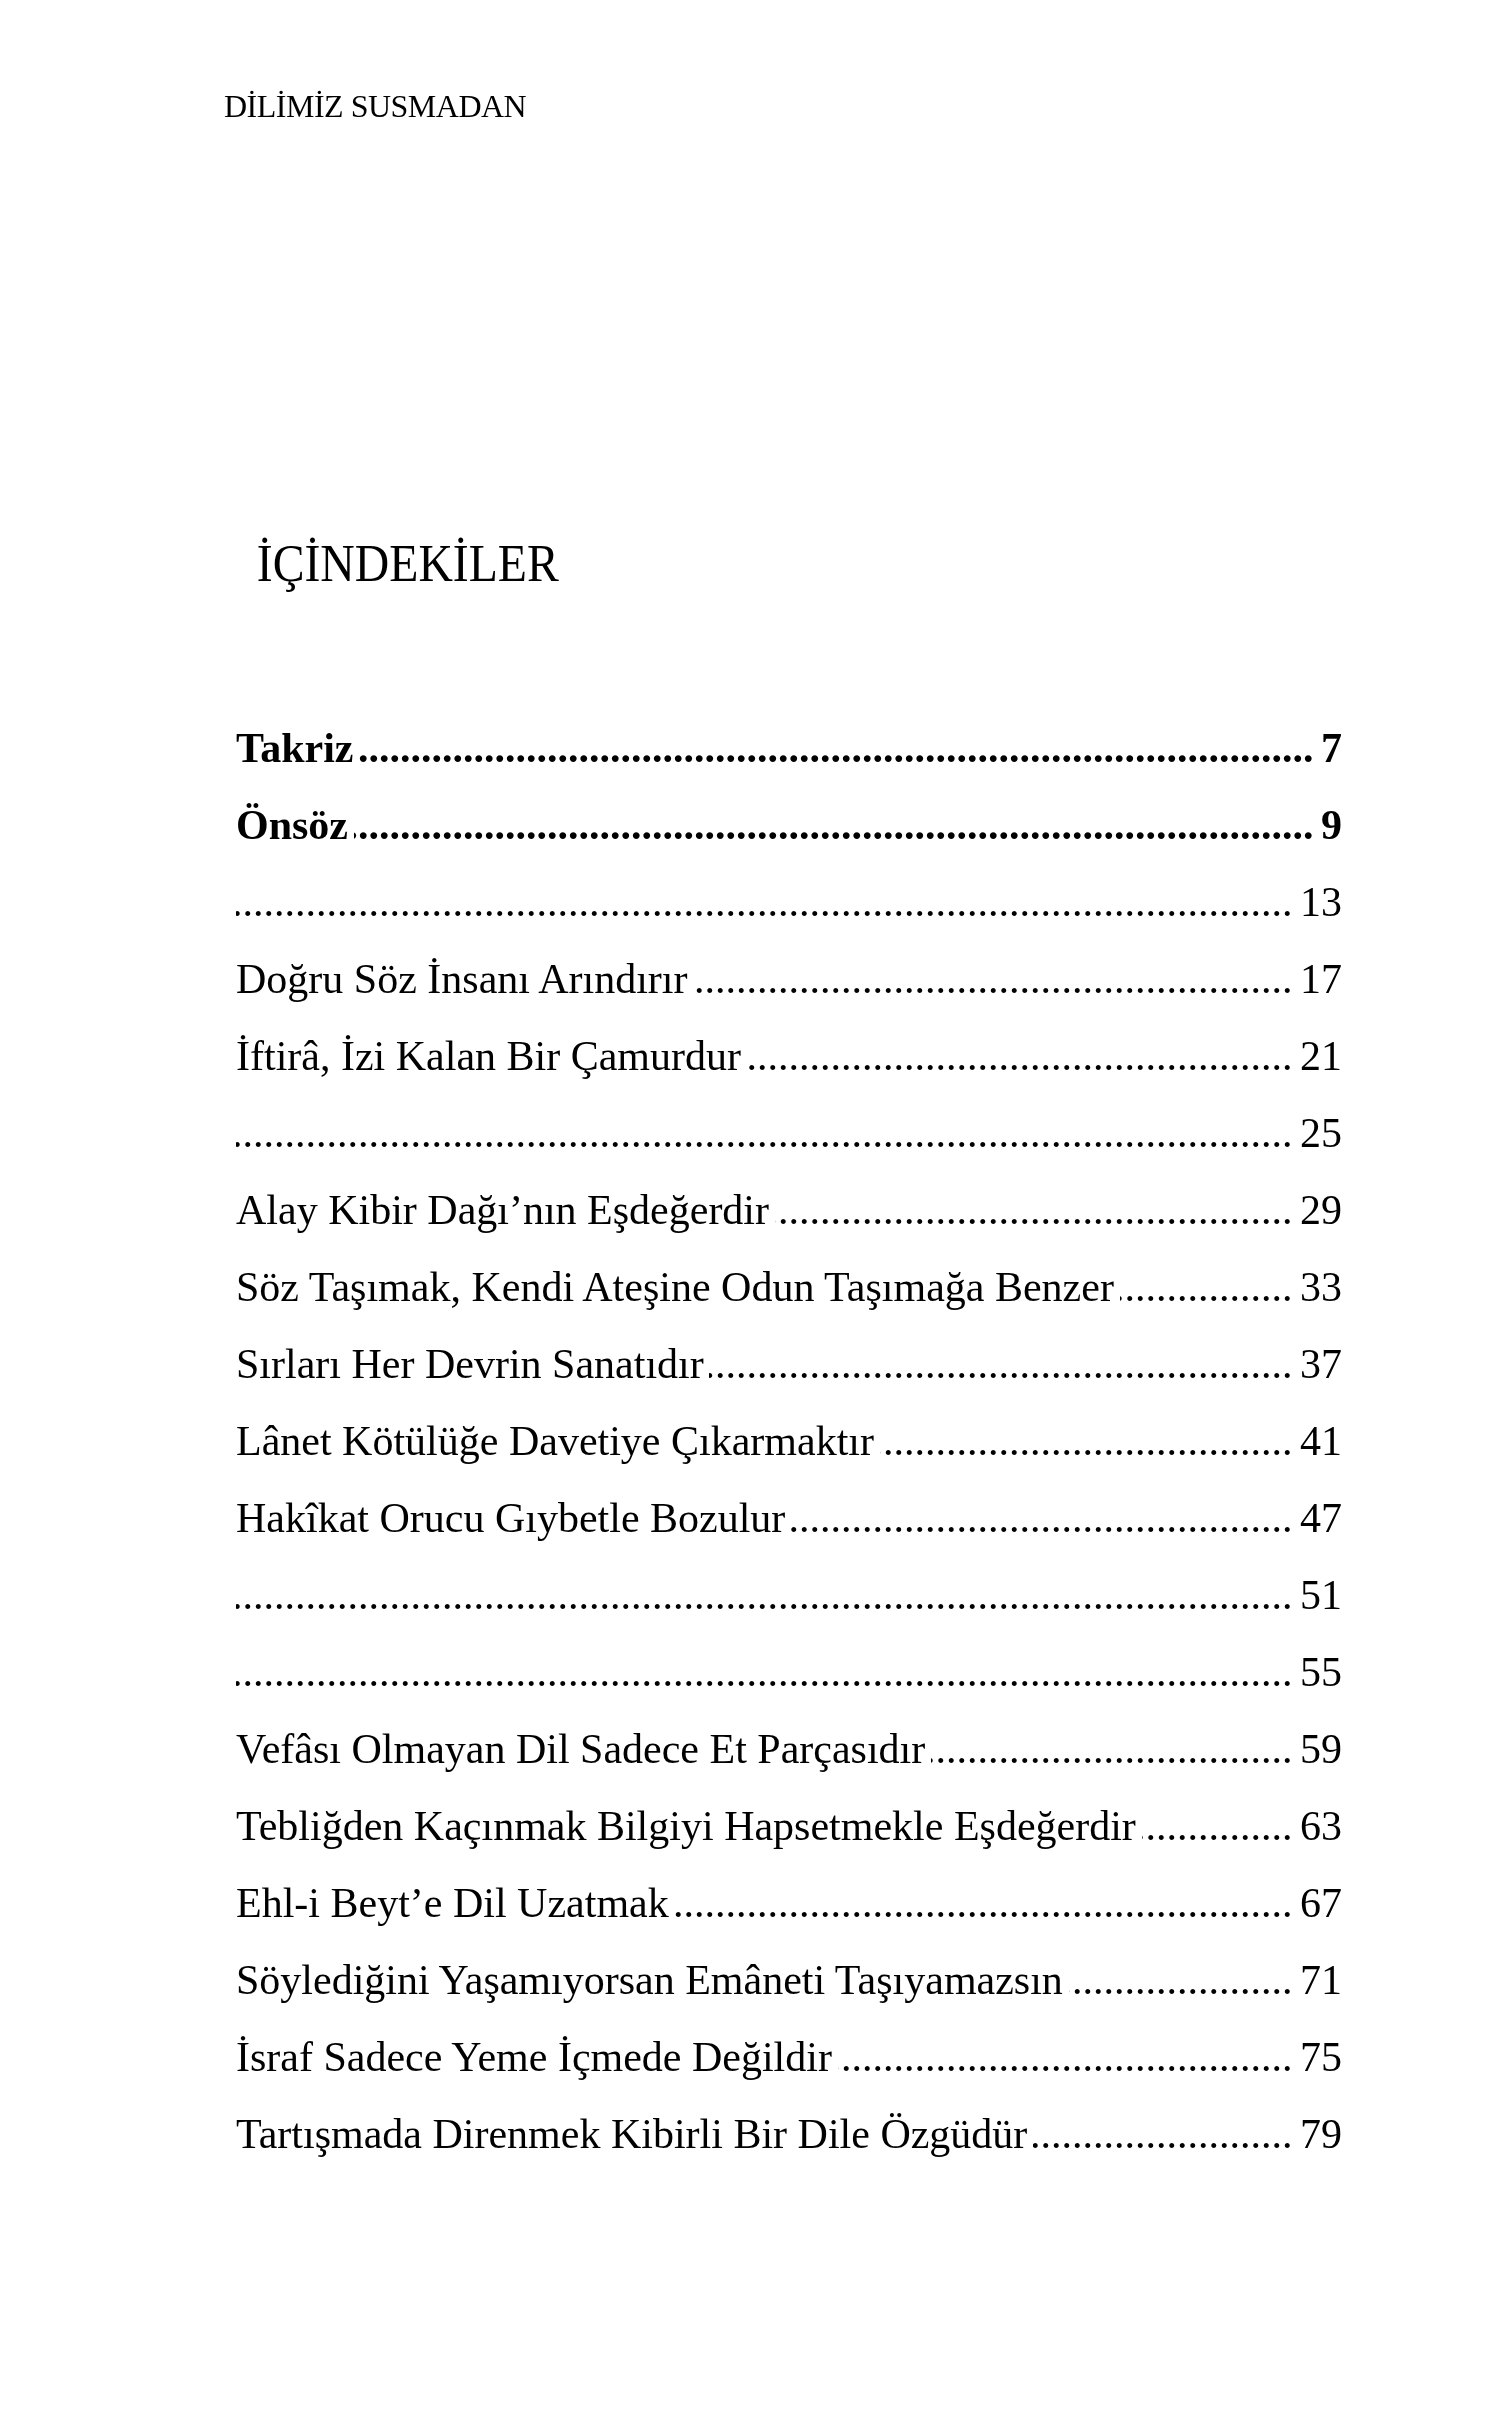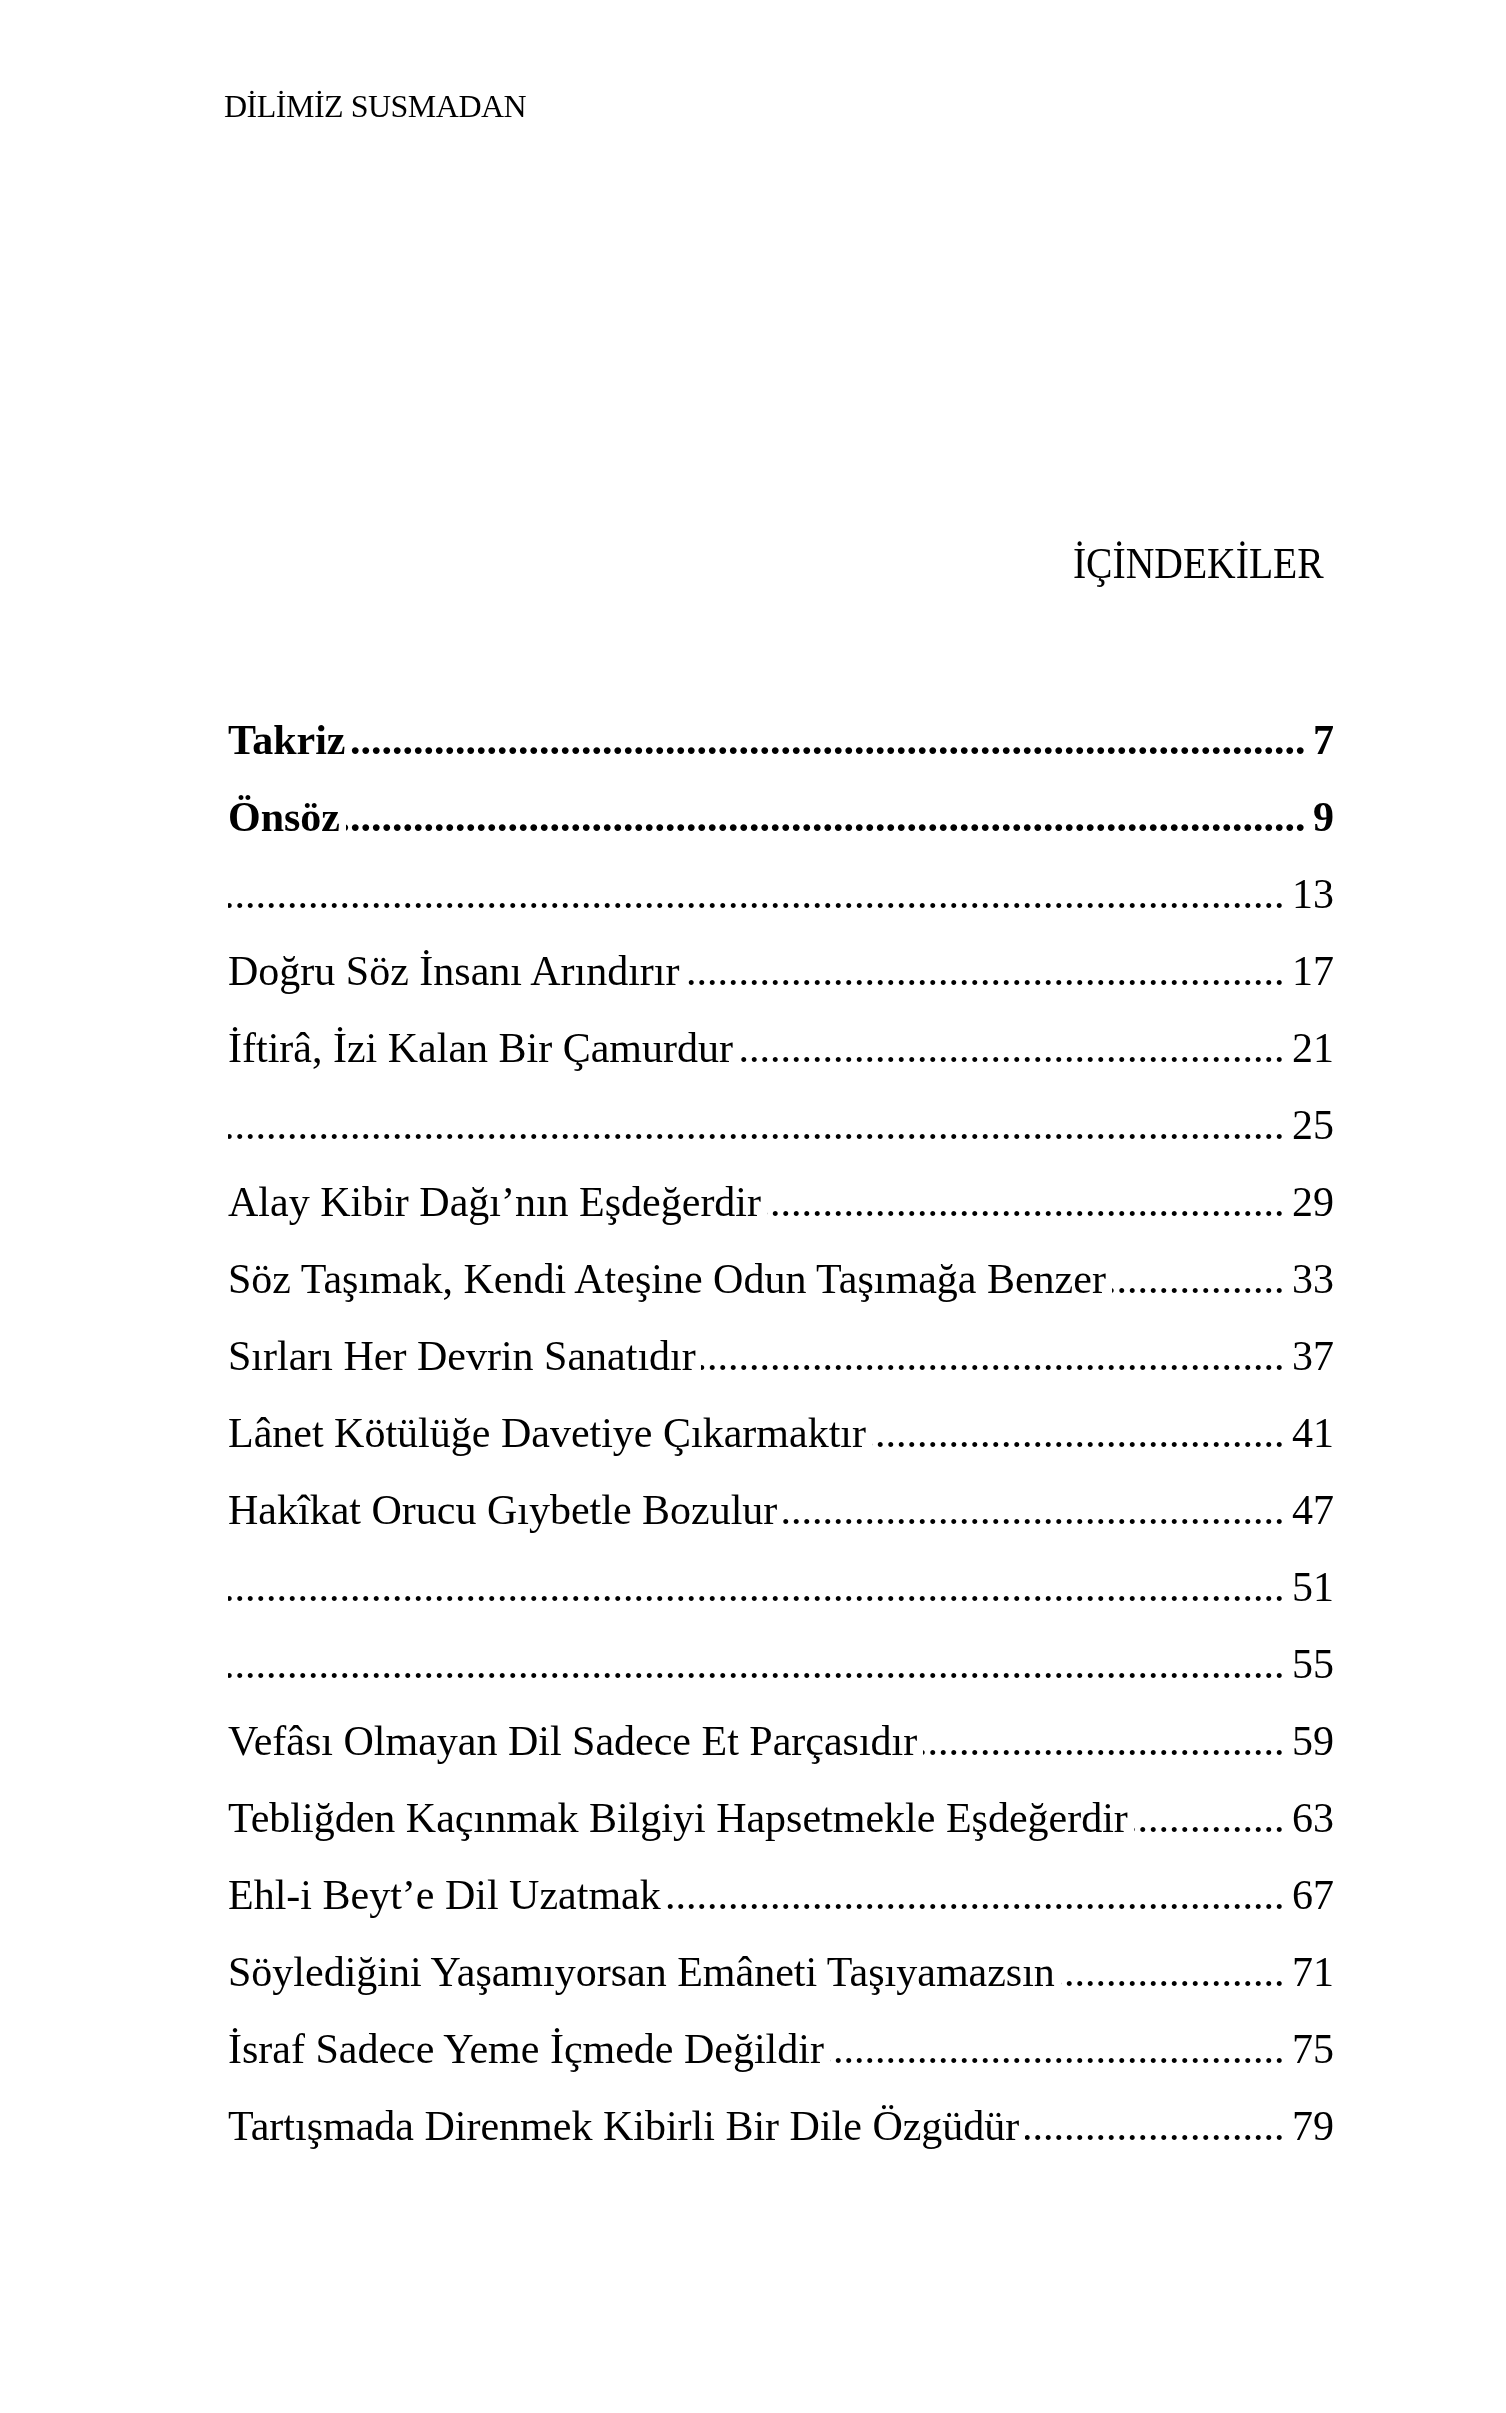--- a/index.html
+++ b/index.html
@@ -19,39 +19,39 @@
       position: absolute;
       left: 224px;
       top: 88px;
       font-size: 32px;
       line-height: 36px;
       letter-spacing: -0.5px;
       white-space: nowrap;
     }
     .toc-title {
       position: absolute;
-      left: 232px;
+      left: 240px;
       width: 1106px;
       top: 534px;
-      text-align: right;
-      font-size: 44px;
+      text-align: left;
+      font-size: 53px;
       line-height: 59px;
       white-space: nowrap;
     }
     .toc-title span {
       display: inline-block;
       transform: scaleX(0.9);
       transform-origin: center;
     }
     .toc-list {
       position: absolute;
       left: 228px;
       top: 702px;
       width: 1106px;
-      margin: 0;
+      margin: 8px;
       padding: 0;
       list-style: none;
     }
     .toc-row {
       display: flex;
       align-items: baseline;
       height: 77px;
       line-height: 77px;
       font-size: 42px;
       white-space: nowrap;

